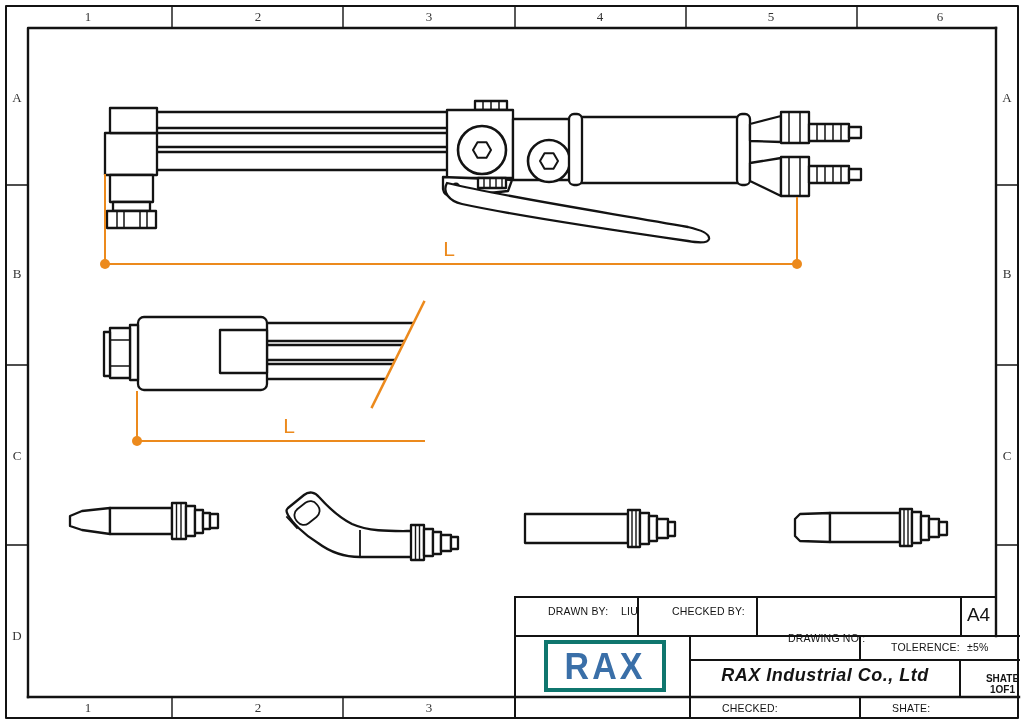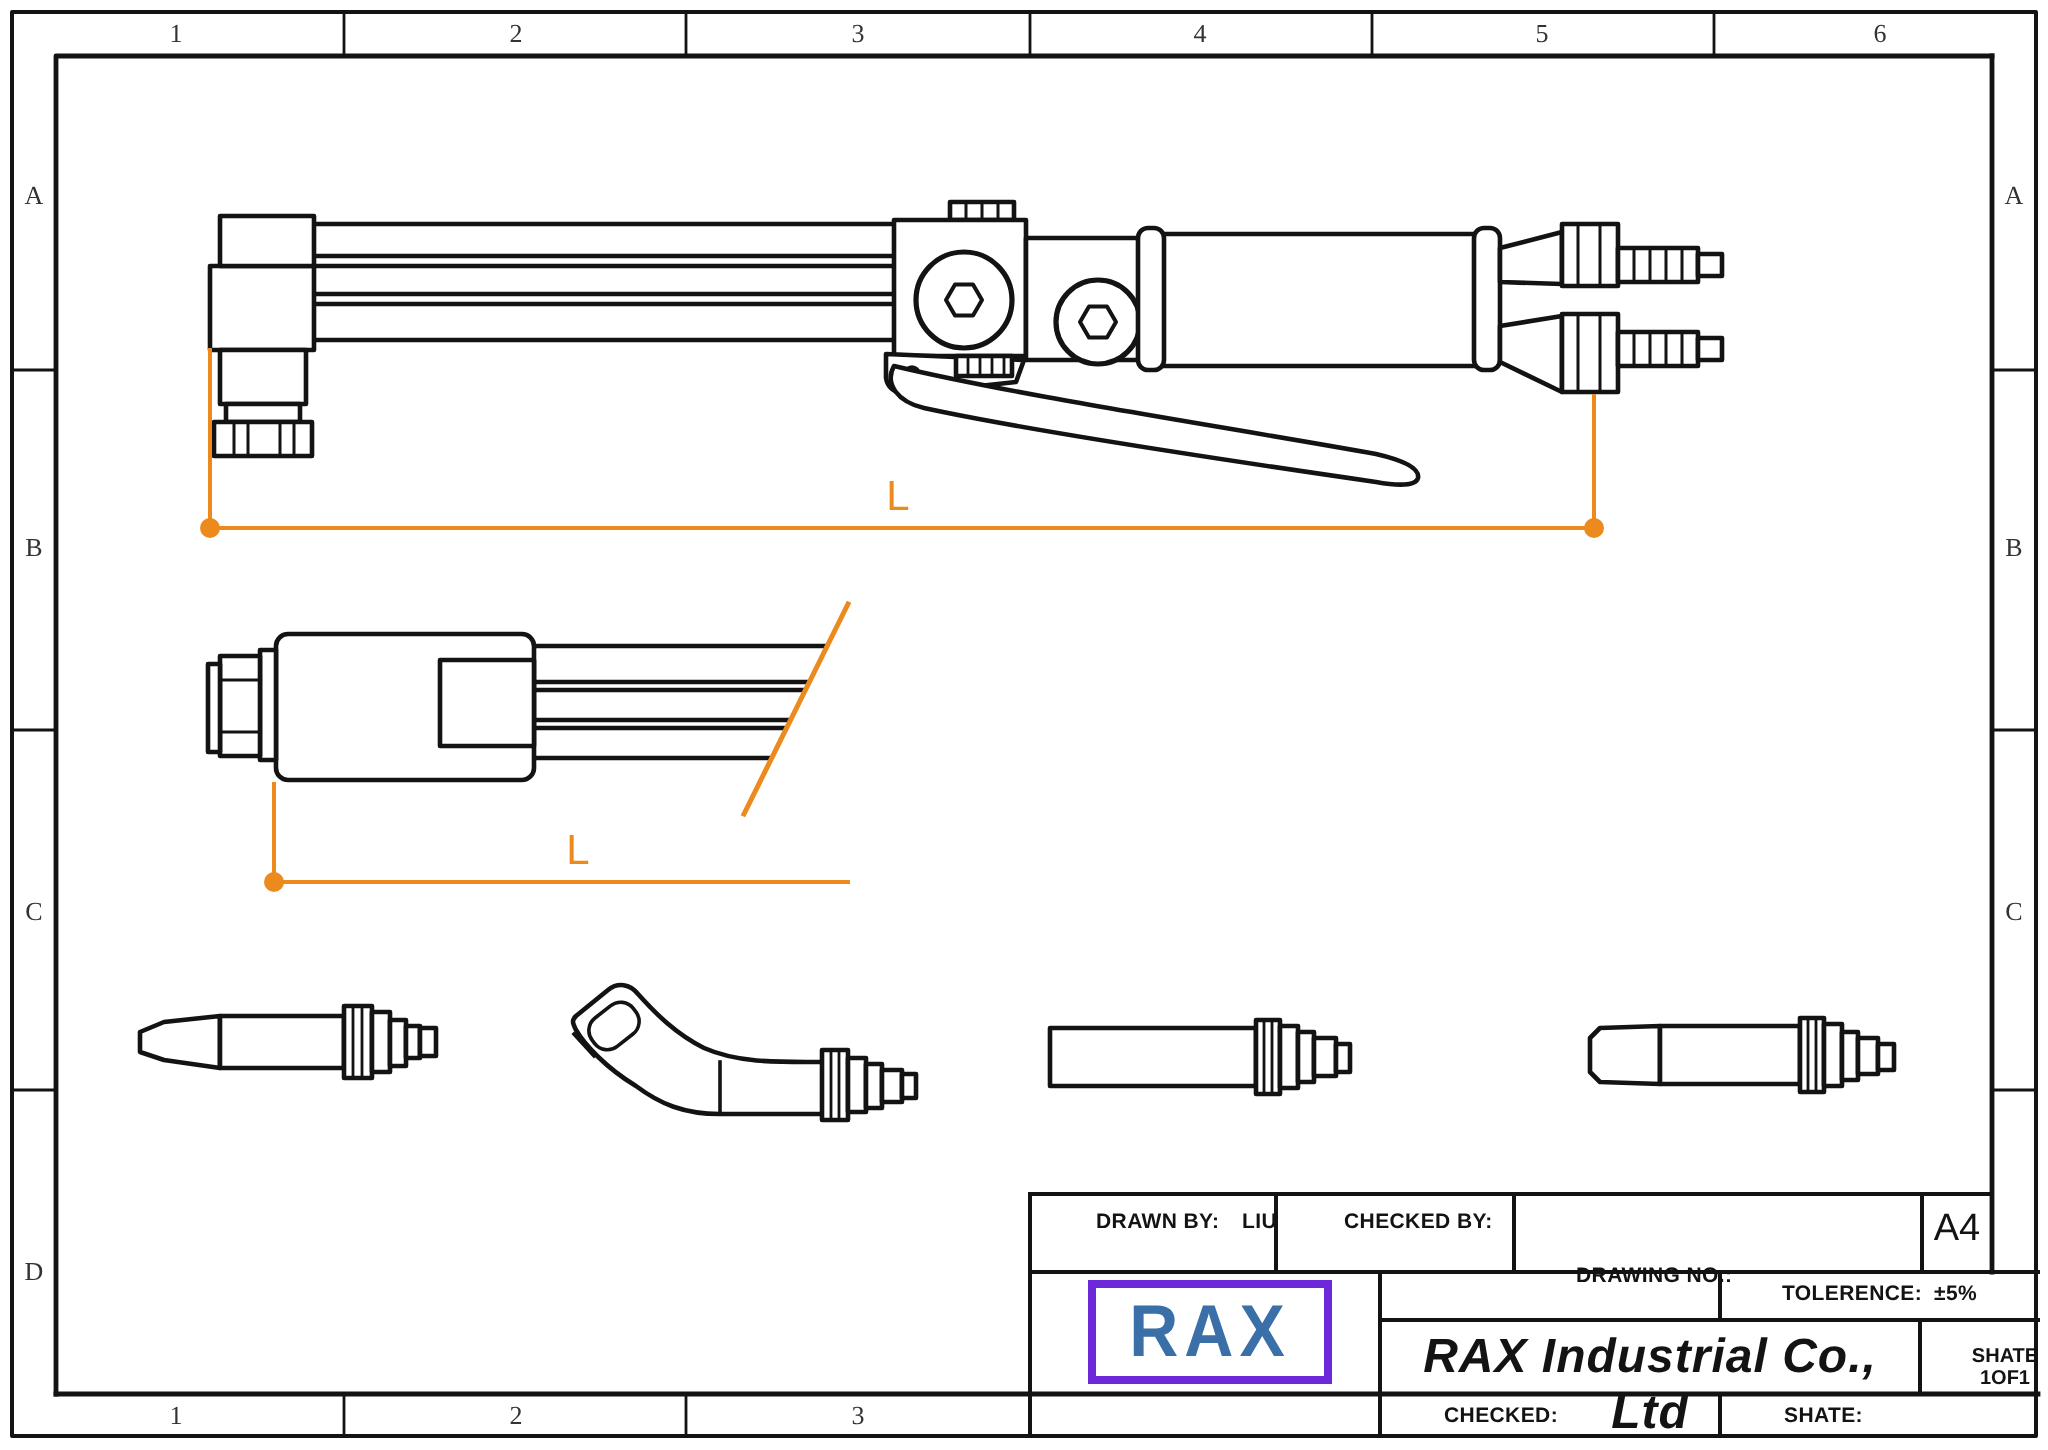--- a/index.html
+++ b/index.html
@@ -3,26 +3,26 @@
 <meta charset="utf-8">
 <style>
   html,body{margin:0;padding:0;background:#ffffff;}
   .sheet{position:relative;width:1024px;height:725px;background:#fff;overflow:hidden;
          font-family:"Liberation Sans", sans-serif;color:#131313;}
   .sheet svg{position:absolute;left:0;top:0;}
   .lbl{position:absolute;font-family:"Liberation Serif", serif;font-size:13px;color:#333;
        transform:translateX(-50%);white-space:nowrap;}
   .dimL{position:absolute;font-size:21px;color:#EC8A1D;transform:translateX(-50%);
         font-family:"Liberation Sans", sans-serif;}
-  .tb{position:absolute;font-weight:bold;font-size:10.5px;letter-spacing:.2px;white-space:nowrap;padding-left:24px;}
+  .tb{position:absolute;font-weight:normal;font-size:10.5px;letter-spacing:.2px;white-space:nowrap;padding-left:24px;}
   .a4{position:absolute;left:961px;top:604px;width:35px;text-align:center;font-size:19px;font-weight:400;}
   .company{position:absolute;left:690px;top:665px;width:270px;text-align:center;
-           font-size:24px;font-weight:bold;font-style:italic;letter-spacing:.5px;}
+           font-size:18px;font-weight:bold;font-style:italic;letter-spacing:.5px;}
   .sheetno{position:absolute;left:960px;top:673px;width:59px;text-align:center;font-weight:bold;font-size:10px;padding-left:13px;}
-  .logo{position:absolute;left:544px;top:640px;width:122px;height:52px;border:4px solid #6d28d9;
+  .logo{position:absolute;left:544px;top:640px;width:122px;height:52px;border:4px solid #0f766e;
         display:flex;align-items:center;justify-content:center;box-sizing:border-box;}
   .logo span{font-size:34px;font-weight:900;color:#3A6FA8;letter-spacing:3px;transform:scaleY(1.08);
              font-family:"Liberation Sans", sans-serif;}
 </style>
 </head>
 <body>
 
 <div class="sheet">
 
   <svg width="1024" height="725" viewBox="0 0 1024 725">

